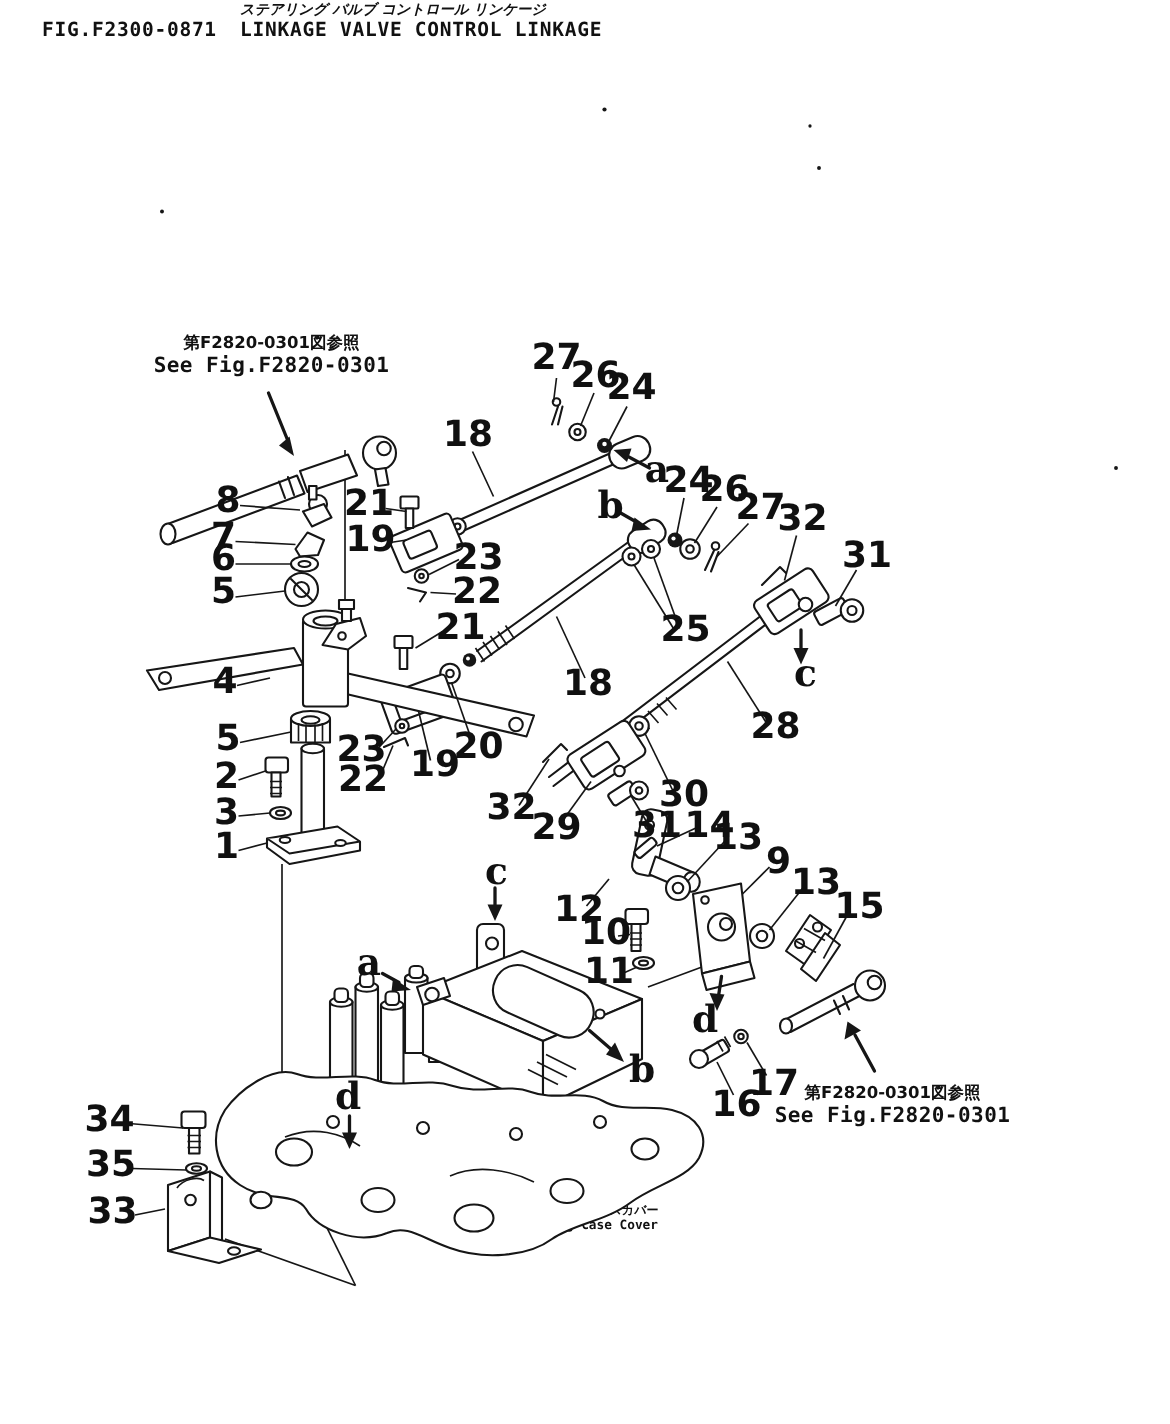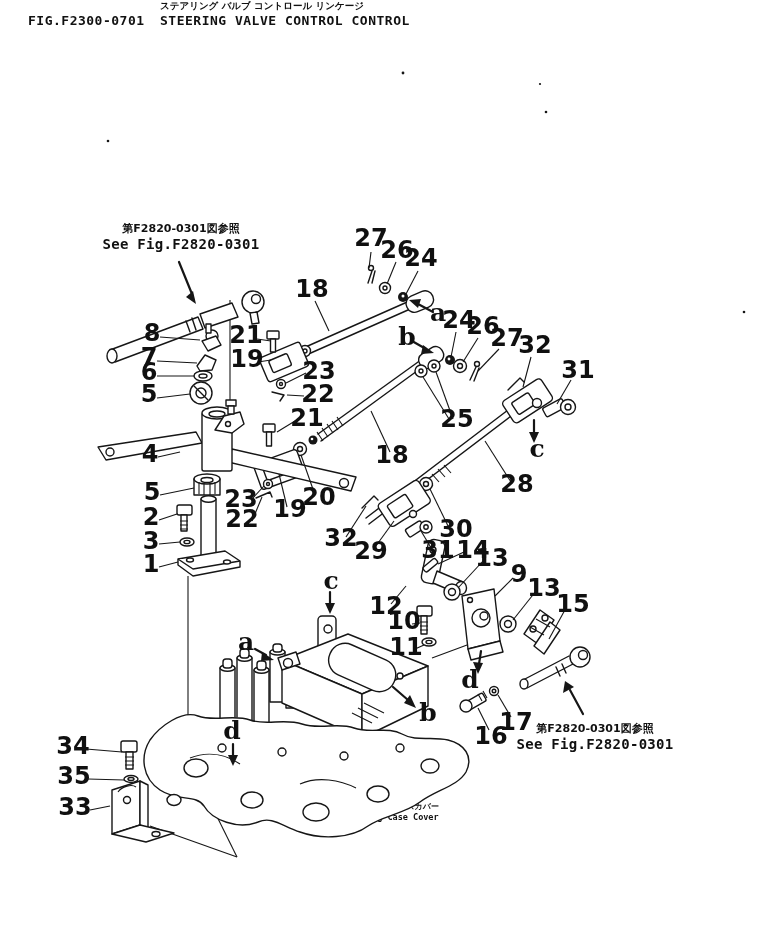--- a/index.html
+++ b/index.html
@@ -1,20 +1,20 @@
 <!DOCTYPE html>
 <html><head>
 <meta charset="utf-8">
 <style>
   html,body{margin:0;padding:0;background:#fff;}
   .page{position:relative;width:780px;height:949px;background:#ffffff;overflow:hidden;
         font-family:"DejaVu Sans Mono","Liberation Mono",monospace;color:#111;}
   .abs{position:absolute;}
   .fig-label{left:28px;top:13px;font-size:13px;font-weight:bold;letter-spacing:.5px;white-space:nowrap;}
-  .title-jp{left:160px;top:0px;font-size:9.5px;font-weight:bold;font-family:"DejaVu Sans",sans-serif;white-space:nowrap;}
+  .title-jp{left:160px;top:0px;font-size:9.5px;font-weight:bold;font-family:"DejaVu Sans",sans-serif;white-space:nowrap;font-style:italic;}
   .title-en{left:160px;top:13px;font-size:13px;font-weight:bold;letter-spacing:.5px;white-space:nowrap;}
   .ref{width:210px;text-align:center;font-weight:bold;line-height:1.25;}
   .ref .jp{font-size:11px;font-family:"DejaVu Sans",sans-serif;}
   .ref .en{font-size:14px;letter-spacing:.3px;}
   .ref-top{left:76px;top:222px;}
   .ref-bottom{left:490px;top:722px;}
   .comp{width:130px;text-align:center;font-weight:bold;line-height:1.2;}
   .comp .jp{font-size:8px;font-family:"DejaVu Sans",sans-serif;}
   .comp .en{font-size:8.5px;}
   .comp-valve{left:252px;top:729px;}
@@ -26,23 +26,23 @@
   .thick{stroke:#161616;fill:none;stroke-width:2.2;stroke-linecap:round;}
   .dark{fill:#161616;stroke:none;}
   .callout{font-family:"DejaVu Sans","Liberation Sans",sans-serif;font-weight:bold;font-size:24px;fill:#101010;}
   .viewlabel{font-family:"DejaVu Serif","Liberation Serif",serif;font-weight:bold;font-size:25px;fill:#101010;}
 </style>
 </head>
 <body>
 
 <div class="page">
 
-  <div class="abs fig-label">FIG.F2300-0701</div>
+  <div class="abs fig-label">FIG.F2300-0871</div>
   <div class="abs title-jp">ステアリング バルブ コントロール リンケージ</div>
-  <div class="abs title-en">STEERING VALVE CONTROL CONTROL</div>
+  <div class="abs title-en">LINKAGE VALVE CONTROL LINKAGE</div>
 
   <div class="abs ref ref-top">
     <div class="jp">第F2820-0301図参照</div>
     <div class="en">See Fig.F2820-0301</div>
   </div>
   <div class="abs ref ref-bottom">
     <div class="jp">第F2820-0301図参照</div>
     <div class="en">See Fig.F2820-0301</div>
   </div>
 

